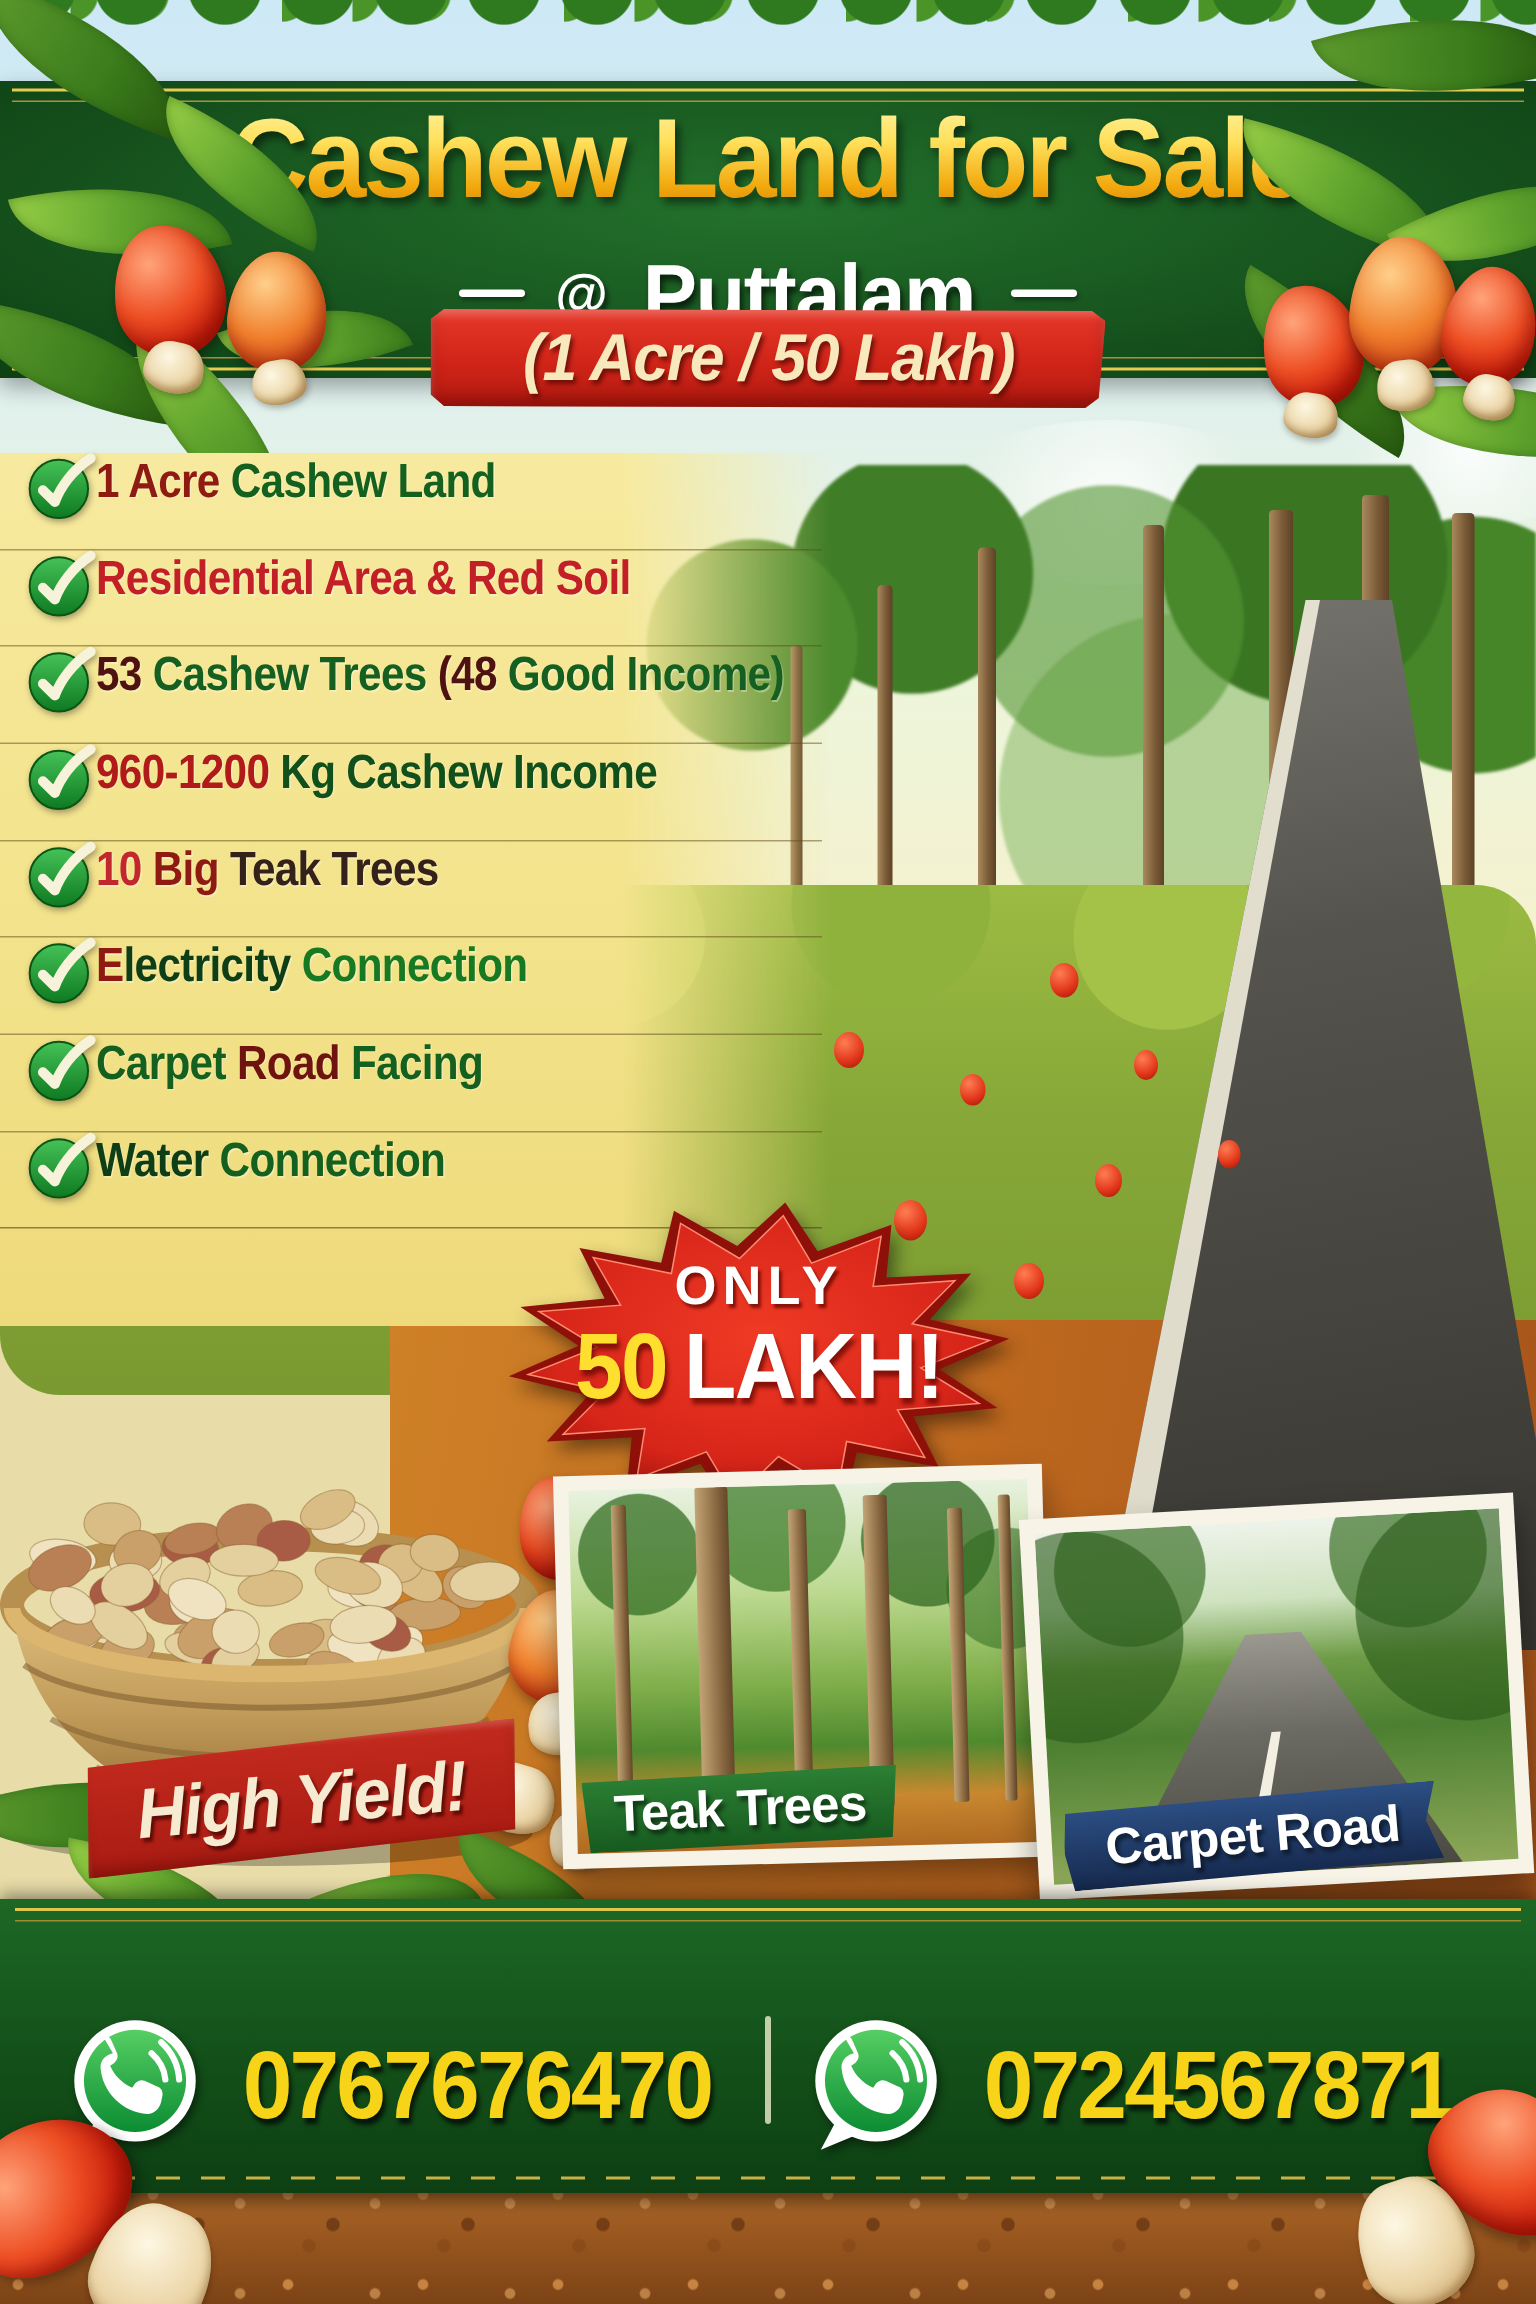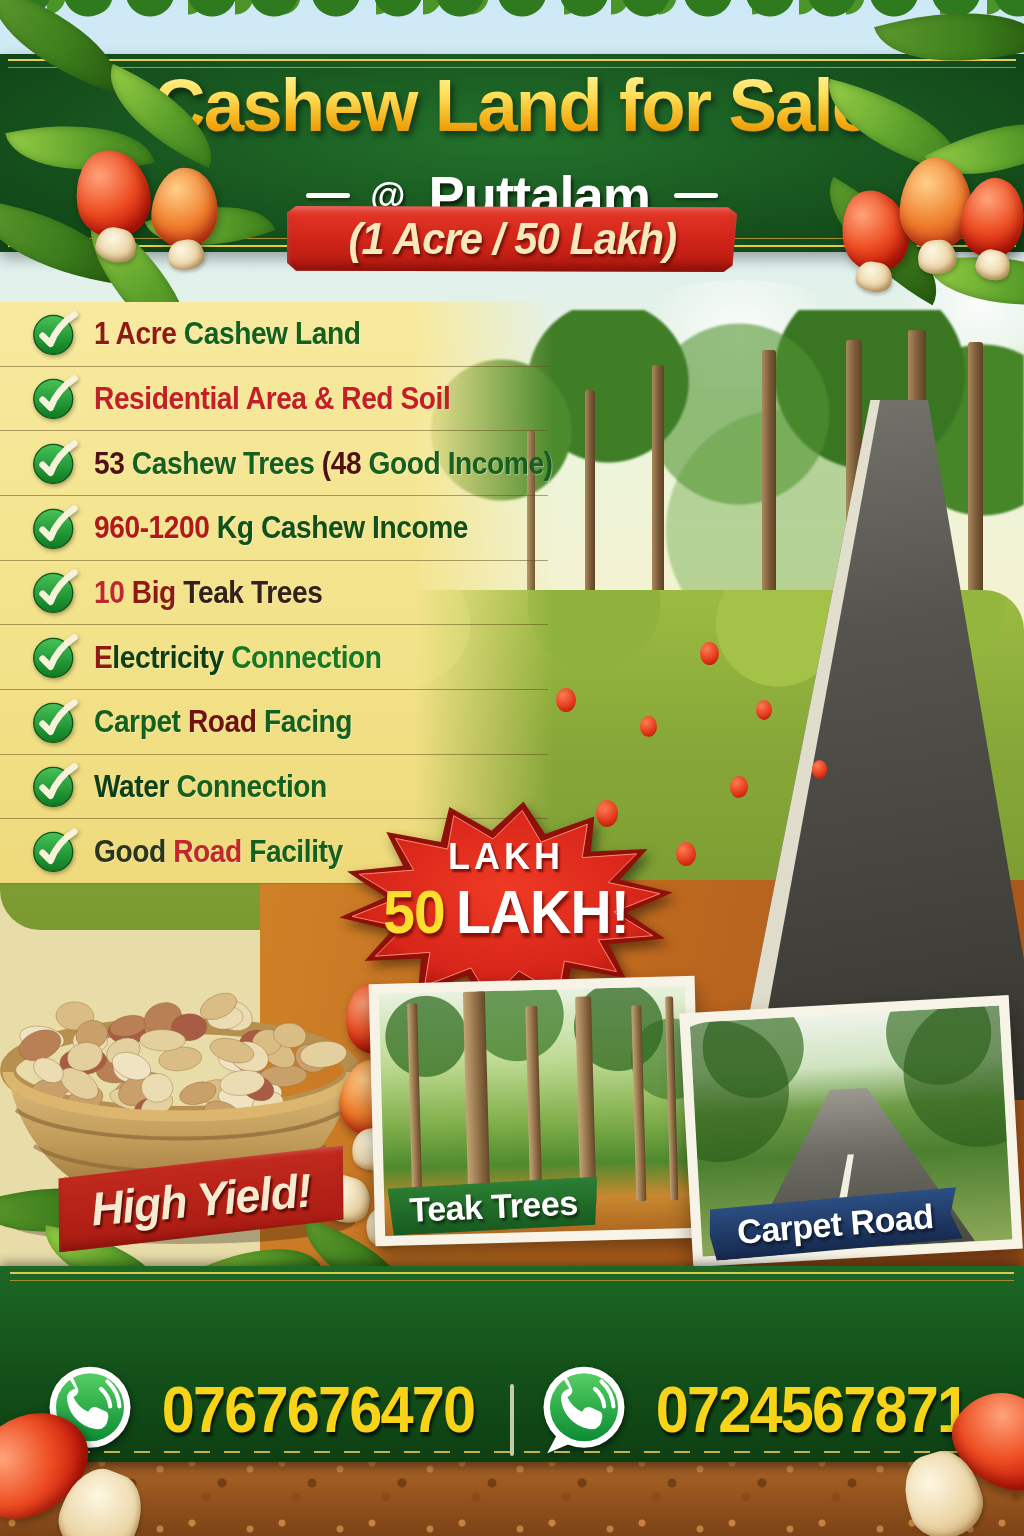--- a/index.html
+++ b/index.html
@@ -89,21 +89,21 @@
   .price-ribbon span{color:#f8e9bc;font-size:44px;font-weight:800;letter-spacing:-1px;
     text-shadow:2px 3px 3px #5c0b05cc;display:inline-block;transform:scaleX(.95);}
 
   
   .panel-bg{position:absolute;left:0;top:302px;width:560px;height:582px;
     background:linear-gradient(180deg,#f7ea9f 0%,#f2e289 60%,#eeda7b 100%);
     -webkit-mask-image:linear-gradient(to right,#000 74%,transparent 99%);
     mask-image:linear-gradient(to right,#000 74%,transparent 99%);
     box-shadow:0 8px 14px #00000033;}
   .panel-rows{position:absolute;left:0;top:302px;width:548px;height:582px;display:flex;flex-direction:column;}
-  .check-row{display:flex;align-items:center;gap:16px;height:64.66px;padding-left:32px;
+  .check-row{display:flex;align-items:flex-start;height:64.66px;padding-left:18px;
     border-bottom:1px solid rgba(93,74,24,.5);}
   .check-row:last-child{border-bottom:1px solid rgba(93,74,24,.65);}
   .check-svg{width:46px;height:46px;flex-shrink:0;overflow:visible;filter:drop-shadow(1px 2px 2px #00000055);}
   .row-text{font-size:32px;font-weight:700;letter-spacing:-.5px;white-space:nowrap;
     transform:scaleX(.88);transform-origin:left center;text-shadow:1px 1px 0 #ffffff55;}
 
   
   .burst{position:absolute;left:334px;top:796px;width:344px;height:218px;filter:drop-shadow(4px 6px 6px #00000077);}
   .burst svg{position:absolute;inset:0;overflow:visible;}
   .burst-line1{position:absolute;left:0;top:40px;width:100%;text-align:center;color:#fff;
@@ -162,21 +162,21 @@
     box-shadow:0 -4px 10px #00000055,0 6px 10px #00000066;}
   .contact::before{content:"";position:absolute;left:10px;right:10px;top:6px;height:6px;
     border-top:2px solid #dcc84e;border-bottom:1px solid #9d8c32;}
   .contact::after{content:"";position:absolute;left:14px;right:14px;bottom:9px;height:2px;
     background:repeating-linear-gradient(90deg,#c9b14a 0 16px,transparent 16px 30px);}
   .contact-heading{position:absolute;left:0;top:16px;width:100%;display:flex;align-items:center;justify-content:center;gap:22px;}
   .ch-dash{width:52px;height:5px;background:#f3d41b;border-radius:3px;box-shadow:1px 2px 2px #00000077;}
   .ch-text{color:#f5d91f;font-size:46px;font-weight:800;letter-spacing:-1px;text-shadow:2px 3px 3px #000000aa;
     display:inline-block;transform:scaleX(.97);}
   .phones-row{position:absolute;left:0;top:78px;width:100%;height:112px;
-    display:flex;align-items:flex-end;justify-content:center;gap:24px;}
+    display:flex;align-items:flex-start;justify-content:center;gap:24px;}
   .phone-entry{display:flex;align-items:center;gap:14px;}
   .wa-svg{width:92px;height:92px;filter:drop-shadow(2px 3px 3px #00000077);}
   .phone-number{color:#f7d417;font-size:64px;font-weight:800;letter-spacing:-2px;
     text-shadow:2px 4px 3px #000000b0;display:inline-block;transform:scaleX(.93);}
   .phone-sep{width:4px;height:72px;background:#f0eccdcc;border-radius:2px;}
 
   .hidden-defs{position:absolute;width:0;height:0;overflow:hidden;}
 </style>
 </head>
 <body>
@@ -317,35 +317,28 @@
   </svg>
         <div class="row-text"><span style="color: rgb(20, 97, 31);">Carpet </span><span style="color: rgb(110, 19, 14);">Road </span><span style="color: rgb(20, 97, 31);">Facing</span></div>
       </div>
       <div class="check-row">
         <svg class="check-svg" viewBox="0 0 52 52">
     <circle cx="24" cy="27" r="22" fill="url(#ckg)" stroke="#0b5514" stroke-width="1.5"></circle>
     <path d="M12 28 L21 37 C25 26 34 13 48 4" fill="none" stroke="#f7f3da" stroke-width="7.5" stroke-linecap="round" stroke-linejoin="round"></path>
   </svg>
         <div class="row-text"><span style="color: rgb(14, 62, 22);">Water </span><span style="color: rgb(20, 97, 31);">Connection</span></div>
       </div>
-      <div class="check-row">
-        <svg class="check-svg" viewBox="0 0 52 52">
-    <circle cx="24" cy="27" r="22" fill="url(#ckg)" stroke="#0b5514" stroke-width="1.5"></circle>
-    <path d="M12 28 L21 37 C25 26 34 13 48 4" fill="none" stroke="#f7f3da" stroke-width="7.5" stroke-linecap="round" stroke-linejoin="round"></path>
-  </svg>
-        <div class="row-text"><span style="color: rgb(42, 53, 29);">Good </span><span style="color: rgb(193, 39, 45);">Road </span><span style="color: rgb(20, 97, 31);">Facility</span></div>
-      </div>
     </div>
 
   <div class="burst">
     <svg viewBox="0 0 344 218">
       <polygon id="burst-outer" fill="#8f1009" points="338.8,96.5 292.3,116.8 331.0,142.6 274.9,148.3 291.7,182.0 237.2,172.1 228.7,206.9 186.5,183.3 154.5,212.4 132.9,179.9 83.7,197.5 87.1,162.4 30.5,165.0 58.1,134.3 5.2,121.5 51.7,101.2 13.0,75.4 69.1,69.7 52.3,36.0 106.8,45.9 115.3,11.1 157.5,34.7 189.5,5.6 211.1,38.1 260.3,20.5 256.9,55.6 313.5,53.0 285.9,83.7"></polygon>
       <polygon id="burst-inner" fill="url(#burstGrad)" stroke="#ff8a6e" stroke-width="1" points="325.9,97.6 279.9,115.9 318.7,139.7 264.3,143.9 282.5,175.6 230.4,165.0 224.3,198.4 185.0,175.0 155.8,203.5 137.0,171.9 90.6,189.8 95.9,156.4 41.4,160.2 69.9,131.5 18.1,120.4 64.1,102.1 25.3,78.3 79.7,74.1 61.5,42.4 113.6,53.0 119.7,19.6 159.0,43.0 188.2,14.5 207.0,46.1 253.4,28.2 248.1,61.6 302.6,57.8 274.1,86.5"></polygon>
     </svg>
-    <div class="burst-line1">LAKH</div>
+    <div class="burst-line1">ONLY</div>
     <div class="burst-line2">
       <span class="burst-amount">50</span><span class="burst-unit">LAKH!</span>
     </div>
   </div>
 
   <svg class="basket-svg" width="380" height="310" viewBox="0 0 380 310">
     <ellipse cx="190" cy="280" rx="175" ry="22" fill="#00000044"></ellipse>
     <ellipse cx="190" cy="128" rx="172" ry="44" fill="none" stroke="#b78f4e" stroke-width="16"></ellipse>
     <g id="nuts">
         <ellipse cx="251.0" cy="118.0" rx="22.4" ry="12.3" transform="rotate(4 251.0 118.0)" fill="#efe3c2" stroke="#8a622f" stroke-width="0.8" stroke-opacity="0.45"></ellipse>

